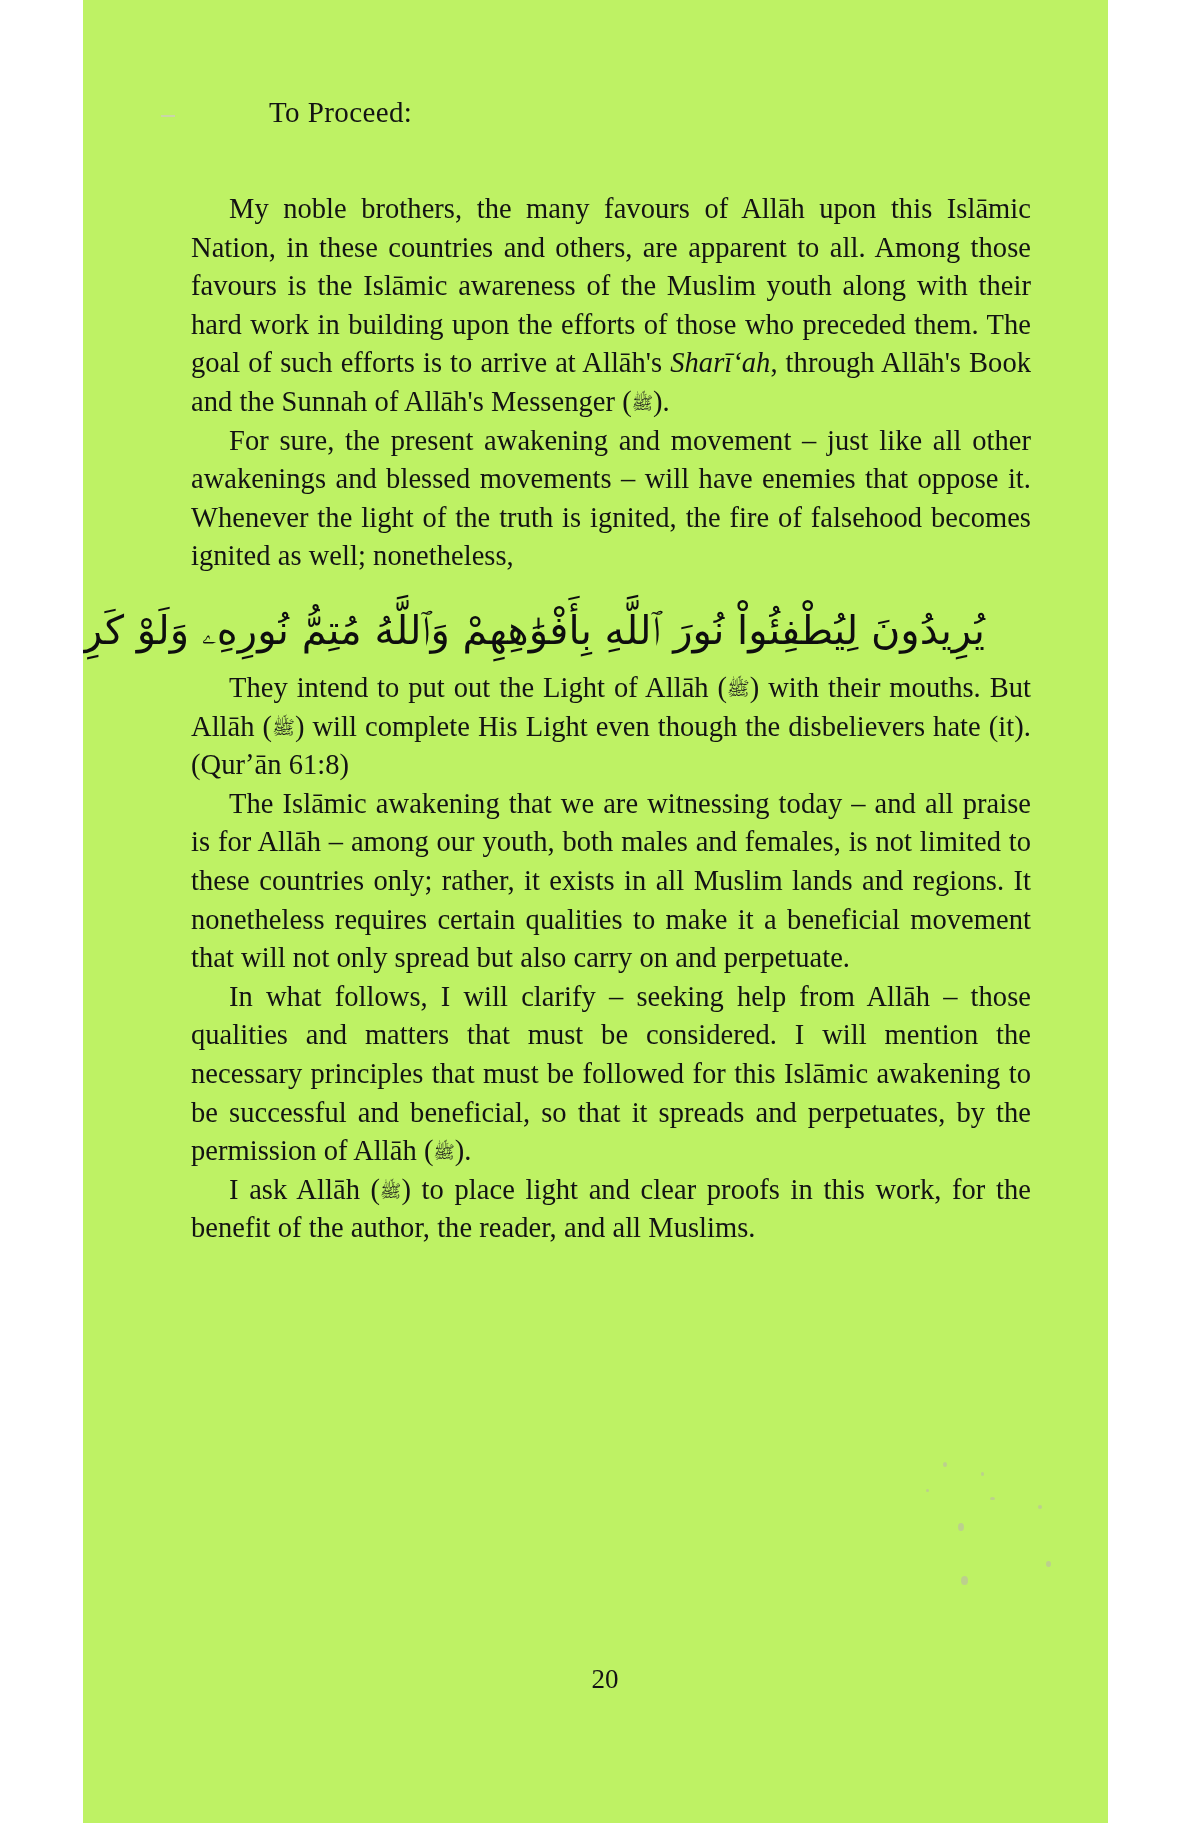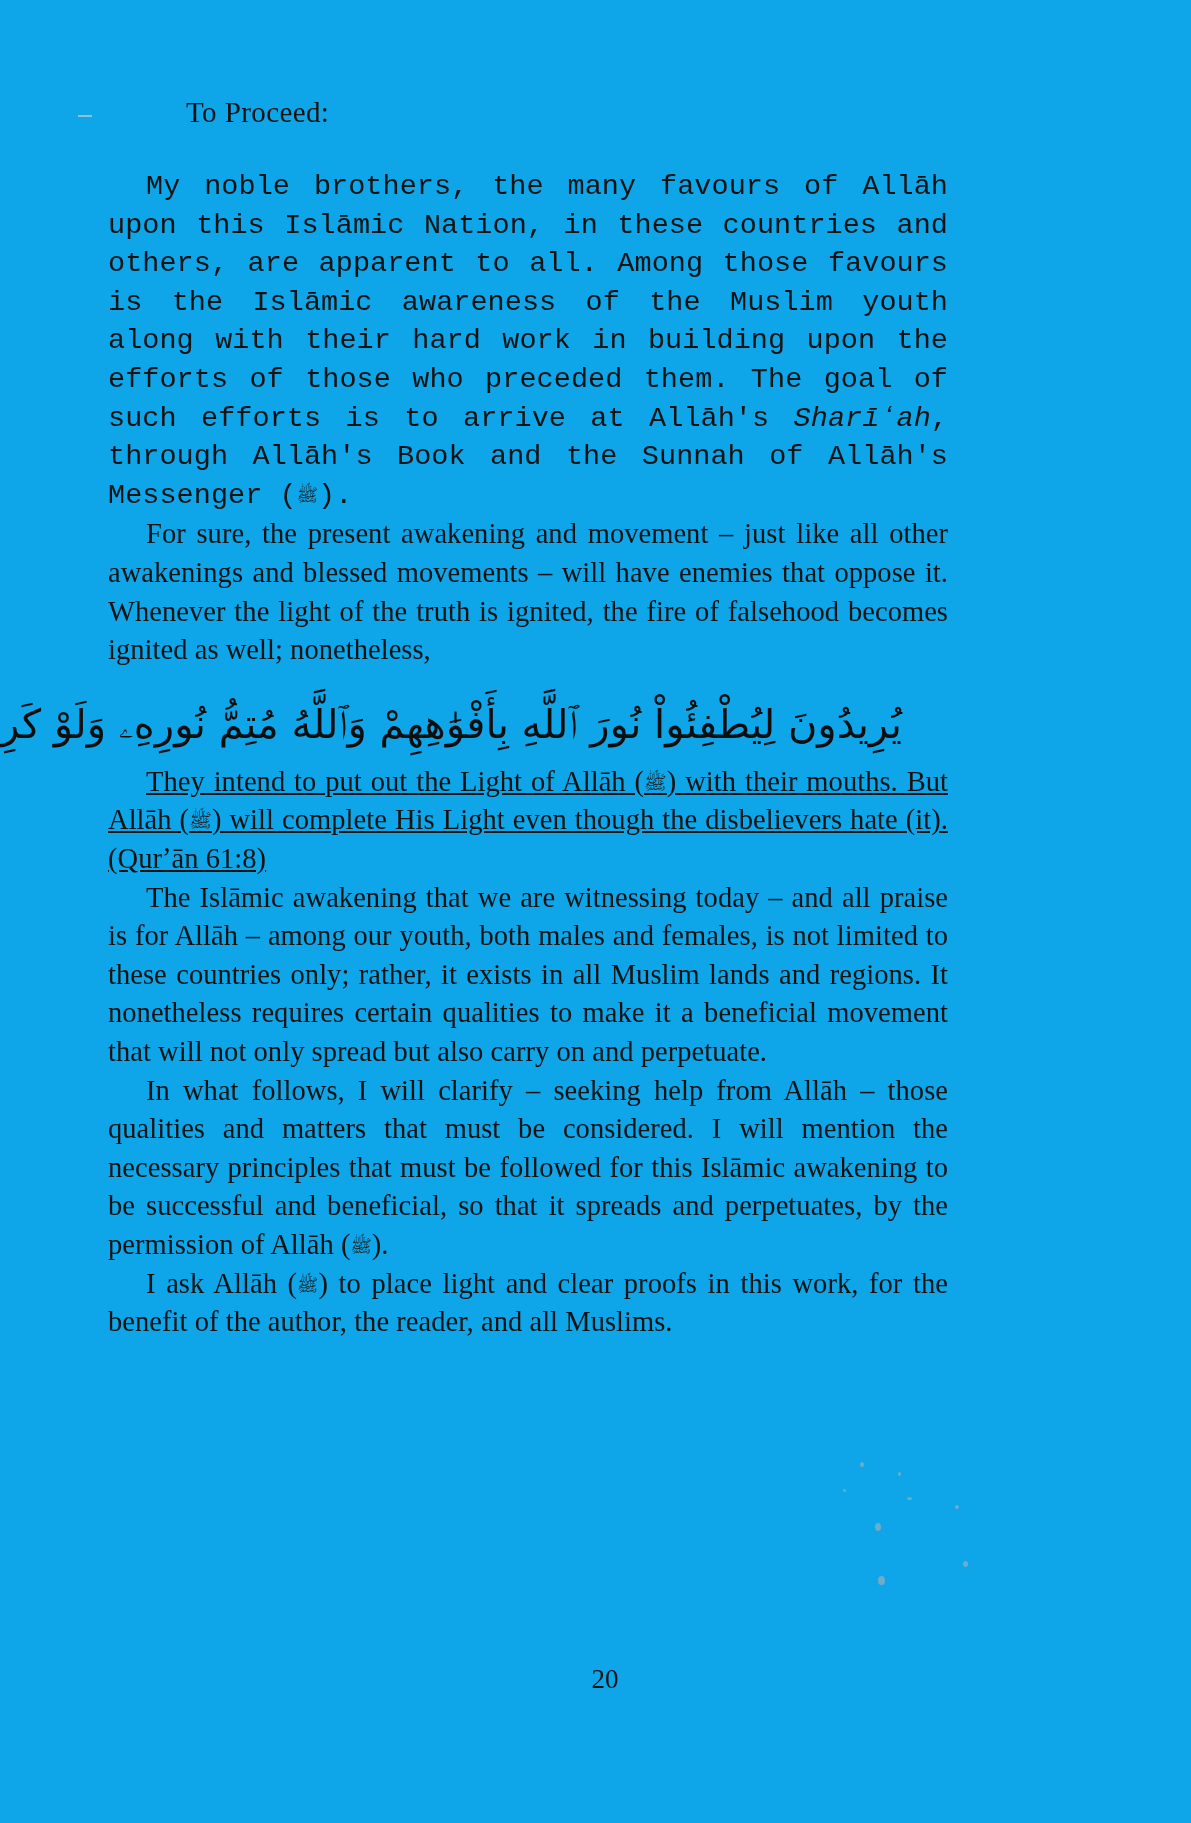--- a/index.html
+++ b/index.html
@@ -2,23 +2,23 @@
 <html><head>
 <meta charset="utf-8">
 <style>
   html, body {
     margin: 0;
     padding: 0;
     background: #ffffff;
   }
   .page {
     position: relative;
-    width: 1191px;
+    width: 1025px;
     height: 1823px;
-    background: #0ea5e9;
+    background: #bef264;
     margin: 0 auto;
     overflow: hidden;
     font-family: "Liberation Serif", "DejaVu Serif", serif;
     color: #141414;
   }
   .content {
     position: absolute;
     left: 108px;
     top: 0;
     width: 840px;
@@ -34,21 +34,21 @@
   }
   p.body {
     margin: 0;
     font-size: 28.5px;
     line-height: 1.355;
     text-align: justify;
     text-indent: 38px;
     color: #131313;
     letter-spacing: 0.05px;
   }
-  p.first-body { margin-top: 39px; font-family: Liberation Mono, monospace; }
+  p.first-body { margin-top: 61px; }
   p.gap { }
   .italic { font-style: italic; }
   .sallam {
     font-size: 0.62em;
     vertical-align: 0.12em;
     letter-spacing: -0.02em;
     color: #1a1a1a;
   }
   .ayah-block {
     margin-top: 22px;
@@ -82,21 +82,20 @@
   }
   .translation {
     margin-top: 12px;
     margin-left: 62px;
     margin-right: 62px;
     font-size: 23px;
     line-height: 1.46;
     text-align: left;
     text-indent: 0;
     color: #191919;
-    text-decoration: underline;
   }
   .translation .sallam { font-size: 0.66em; }
   .page-number {
     position: absolute;
     left: 0;
     right: 0;
     top: 1664px;
     text-align: center;
     font-size: 27px;
     color: #141414;

